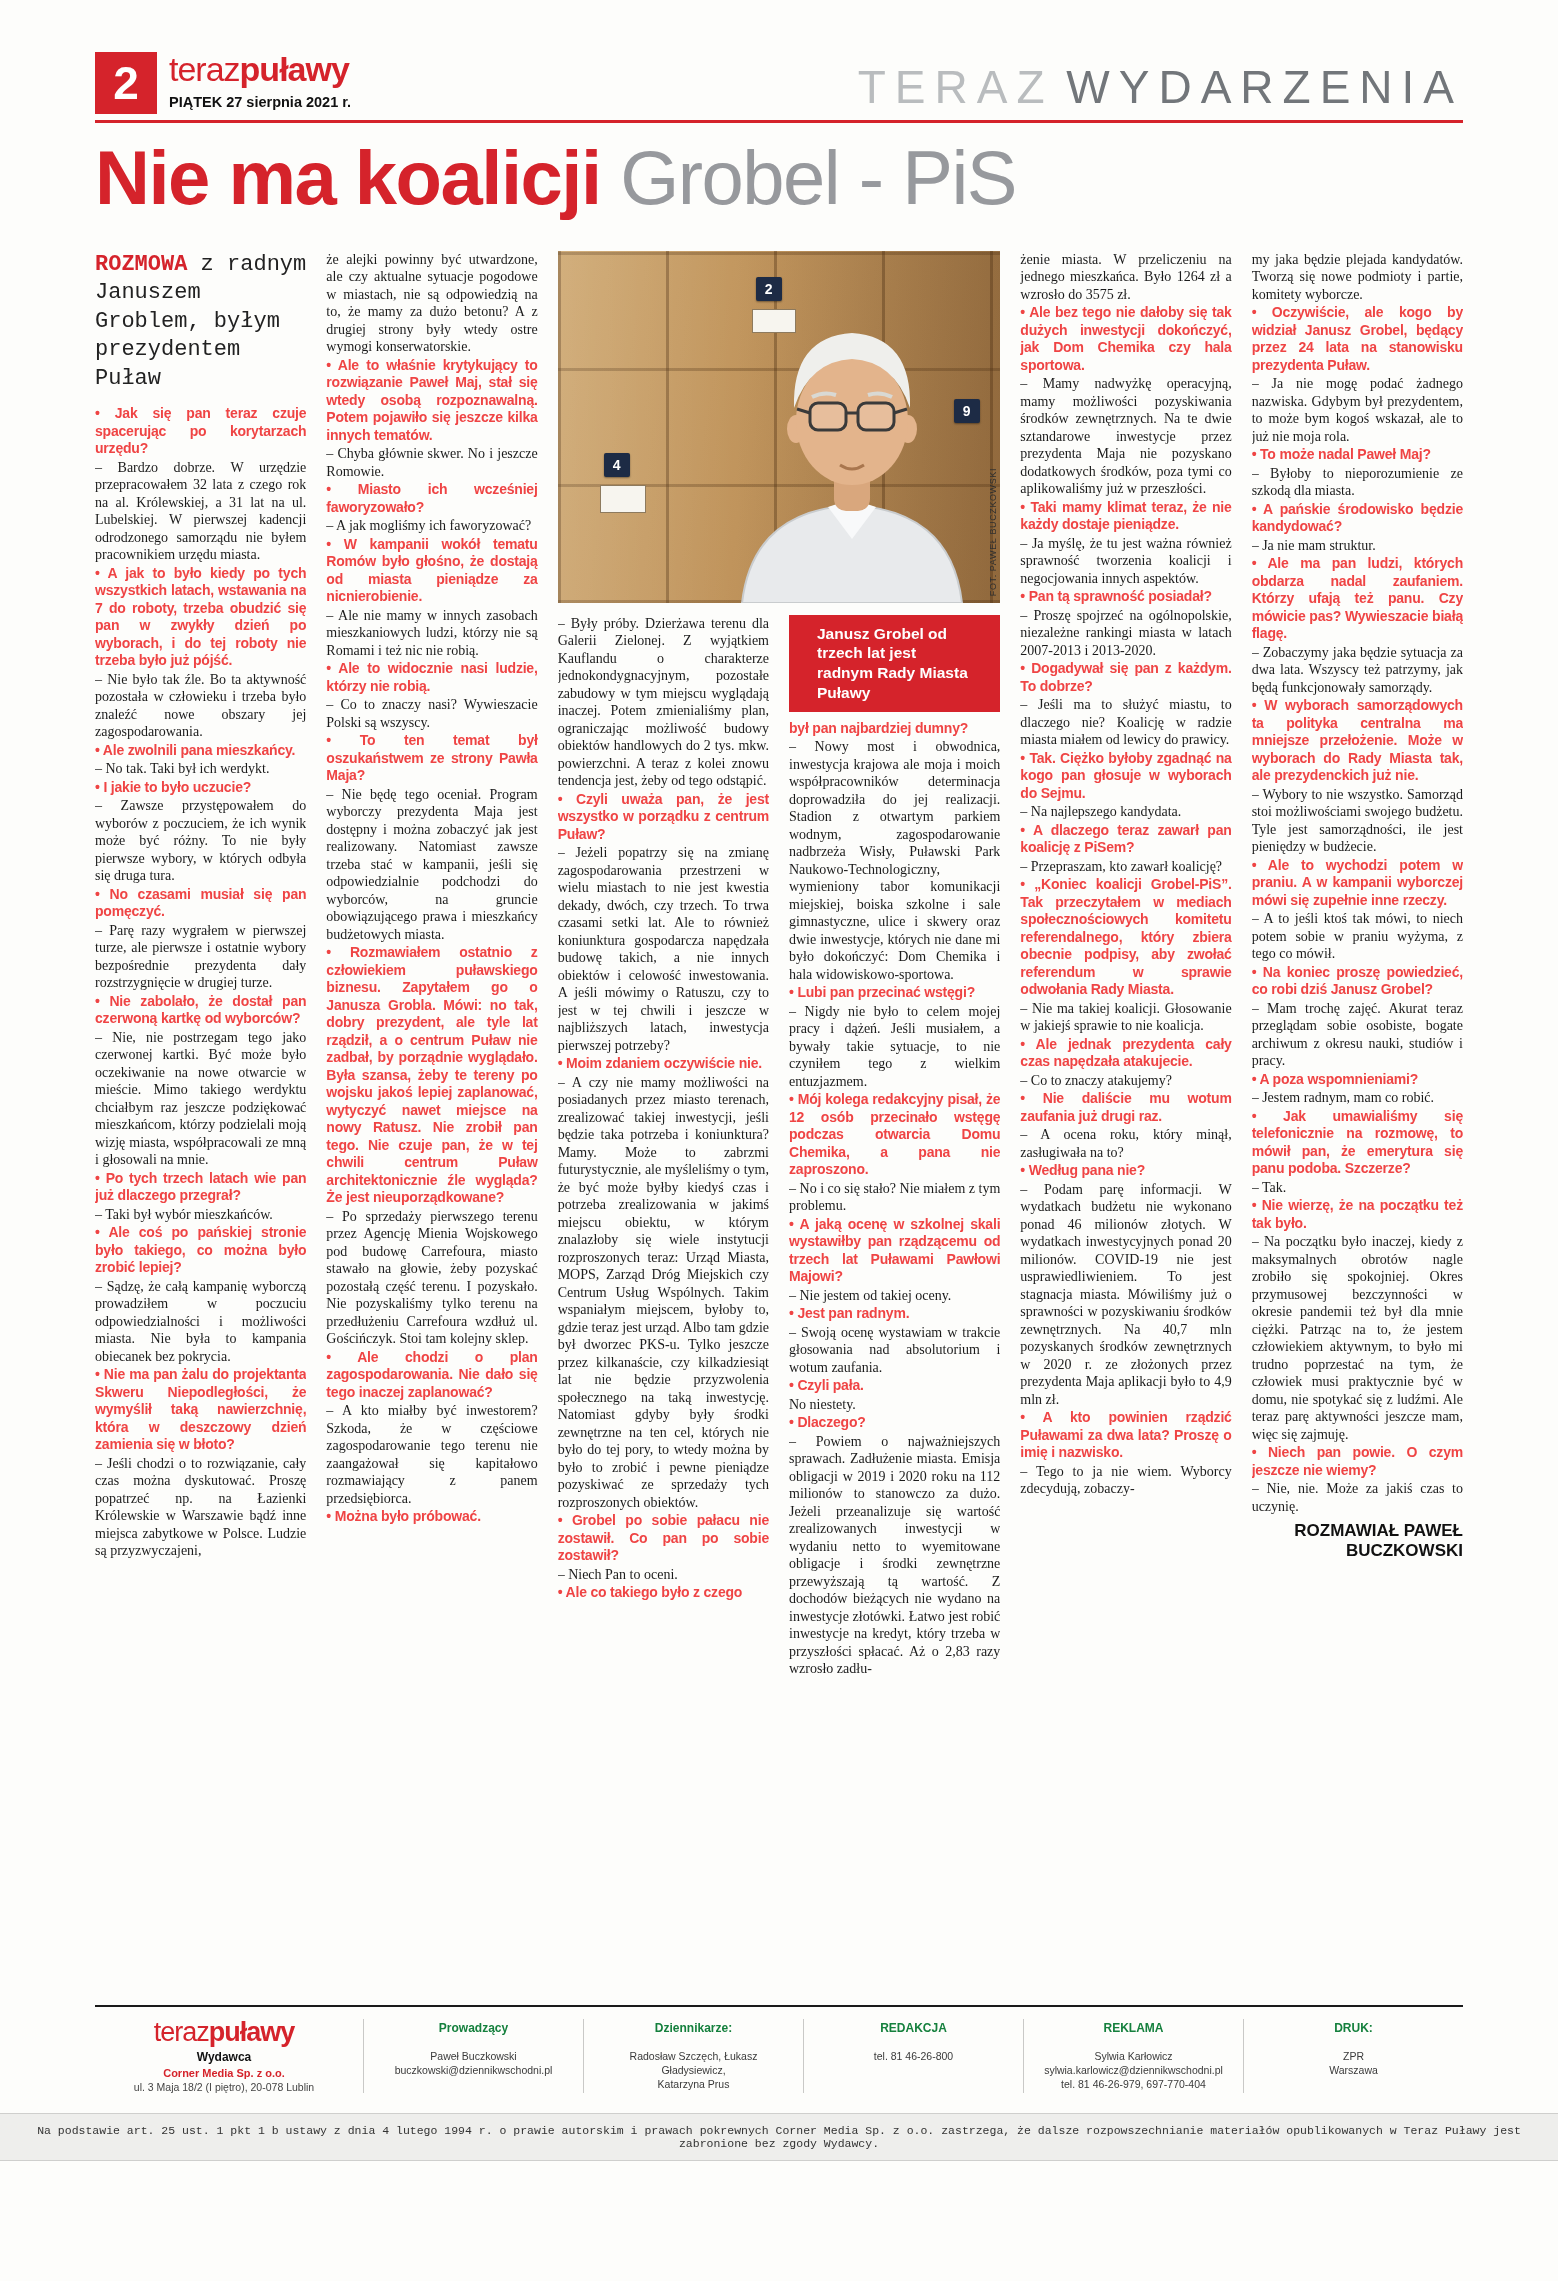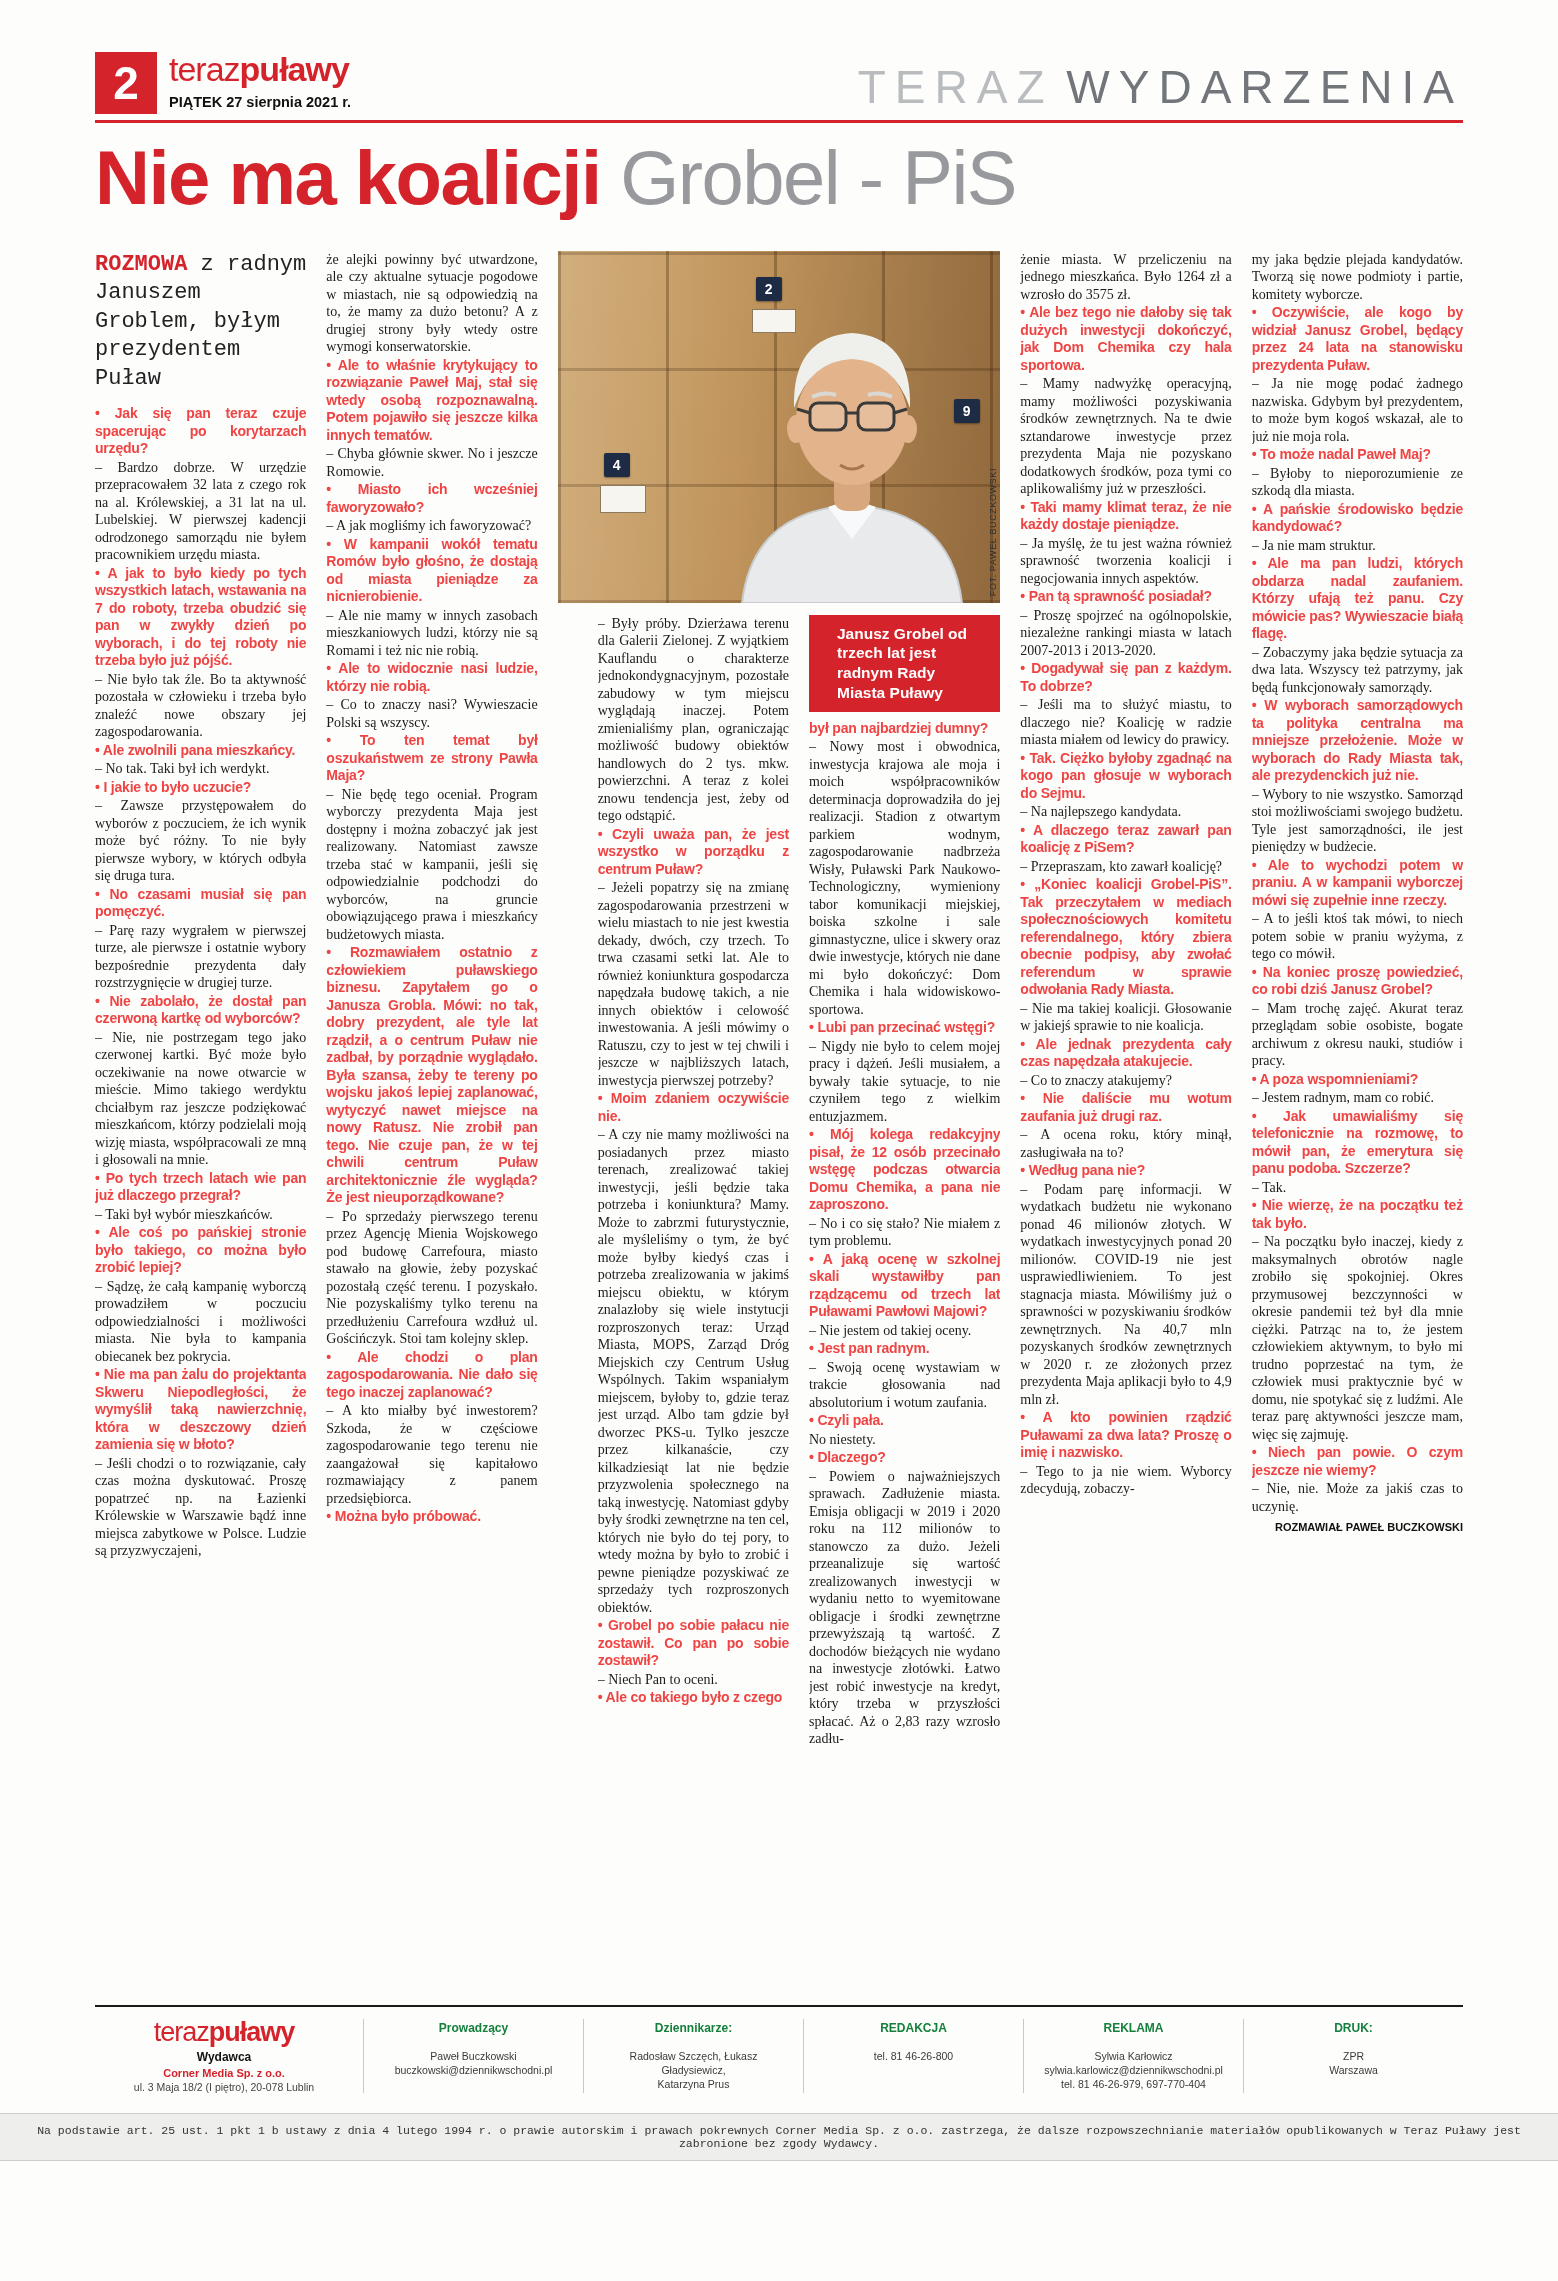--- a/index.html
+++ b/index.html
@@ -38,32 +38,32 @@
   }
   .hl-red{color:var(--red);}
   .hl-gray{color:var(--hl-gray);font-weight:400;}
   
   .body-columns{
     margin:34px 95px 0;height:1730px;overflow:hidden;
     display:grid;grid-template-columns:repeat(6,1fr);column-gap:20px;
   }
   .col{overflow:hidden;min-width:0;}
   .col-double{grid-column:span 2;display:flex;flex-direction:column;min-width:0;}
-  .double-inner{display:flex;gap:20px;flex:1;min-height:0;margin-left:40px;}
+  .double-inner{display:flex;gap:20px;flex:1;min-height:0;}
   .subcol{flex:1;overflow:hidden;min-width:0;}
   .intro{
     font-family:Liberation Mono, monospace;font-size:22px;line-height:1.3;
     color:#222;margin:0 0 12px;font-weight:400;
   }
   .intro-label{color:var(--red);font-weight:800;}
   .para{margin:0 0 1px;text-align:justify;font-size:14px;line-height:1.25;
         overflow-wrap:break-word;hyphens:auto;}
   .para.q{font-family:"Liberation Sans",sans-serif;font-weight:700;letter-spacing:-0.2px;color:#ef4444;}
   .para.a{font-family:"Liberation Serif",serif;color:var(--ink);}
-  .byline{font-family:"Liberation Sans",sans-serif;font-weight:700;font-size:11px;
+  .byline{font-family:"Liberation Sans",sans-serif;font-weight:700;font-size:17px;
           text-align:right;margin:6px 0 0;color:#111;}
   
   .photo{
     position:relative;height:352px;margin-bottom:12px;overflow:hidden;
     background:
       linear-gradient(100deg, #cda66e 0%, #c0945c 45%, #a87c49 100%);
   }
   .photo .grid{
     position:absolute;inset:0;
     background-image:

